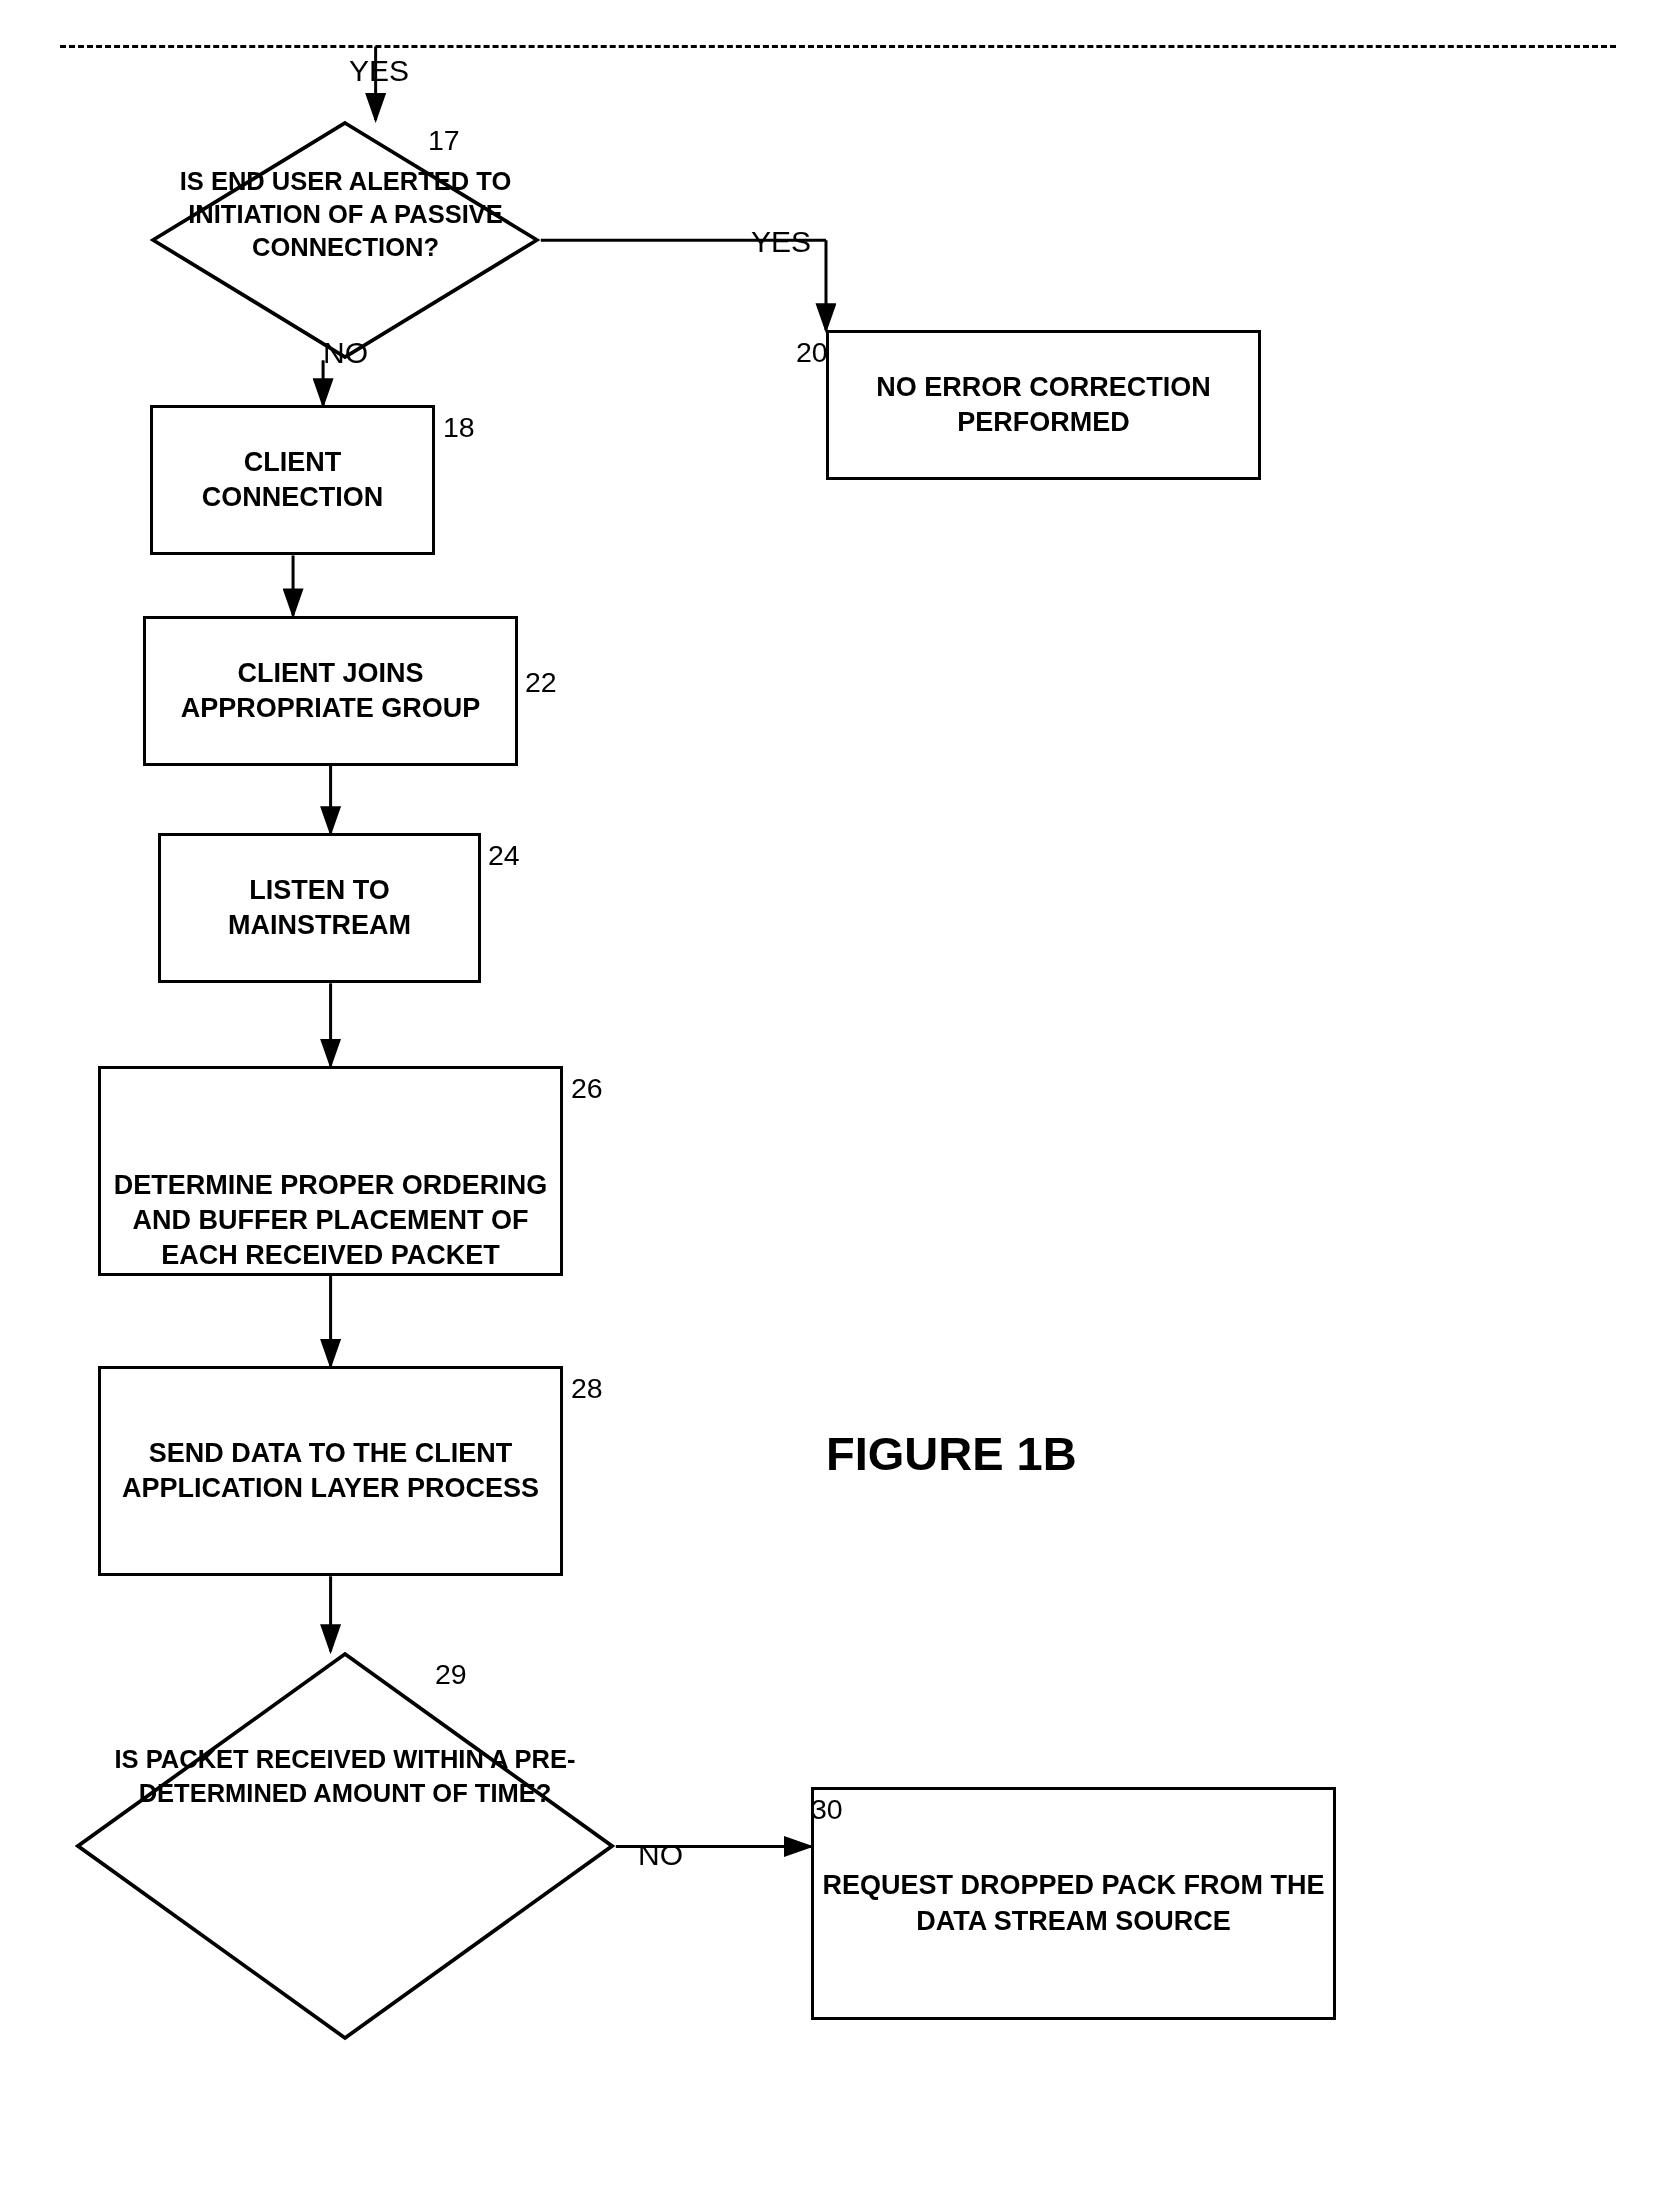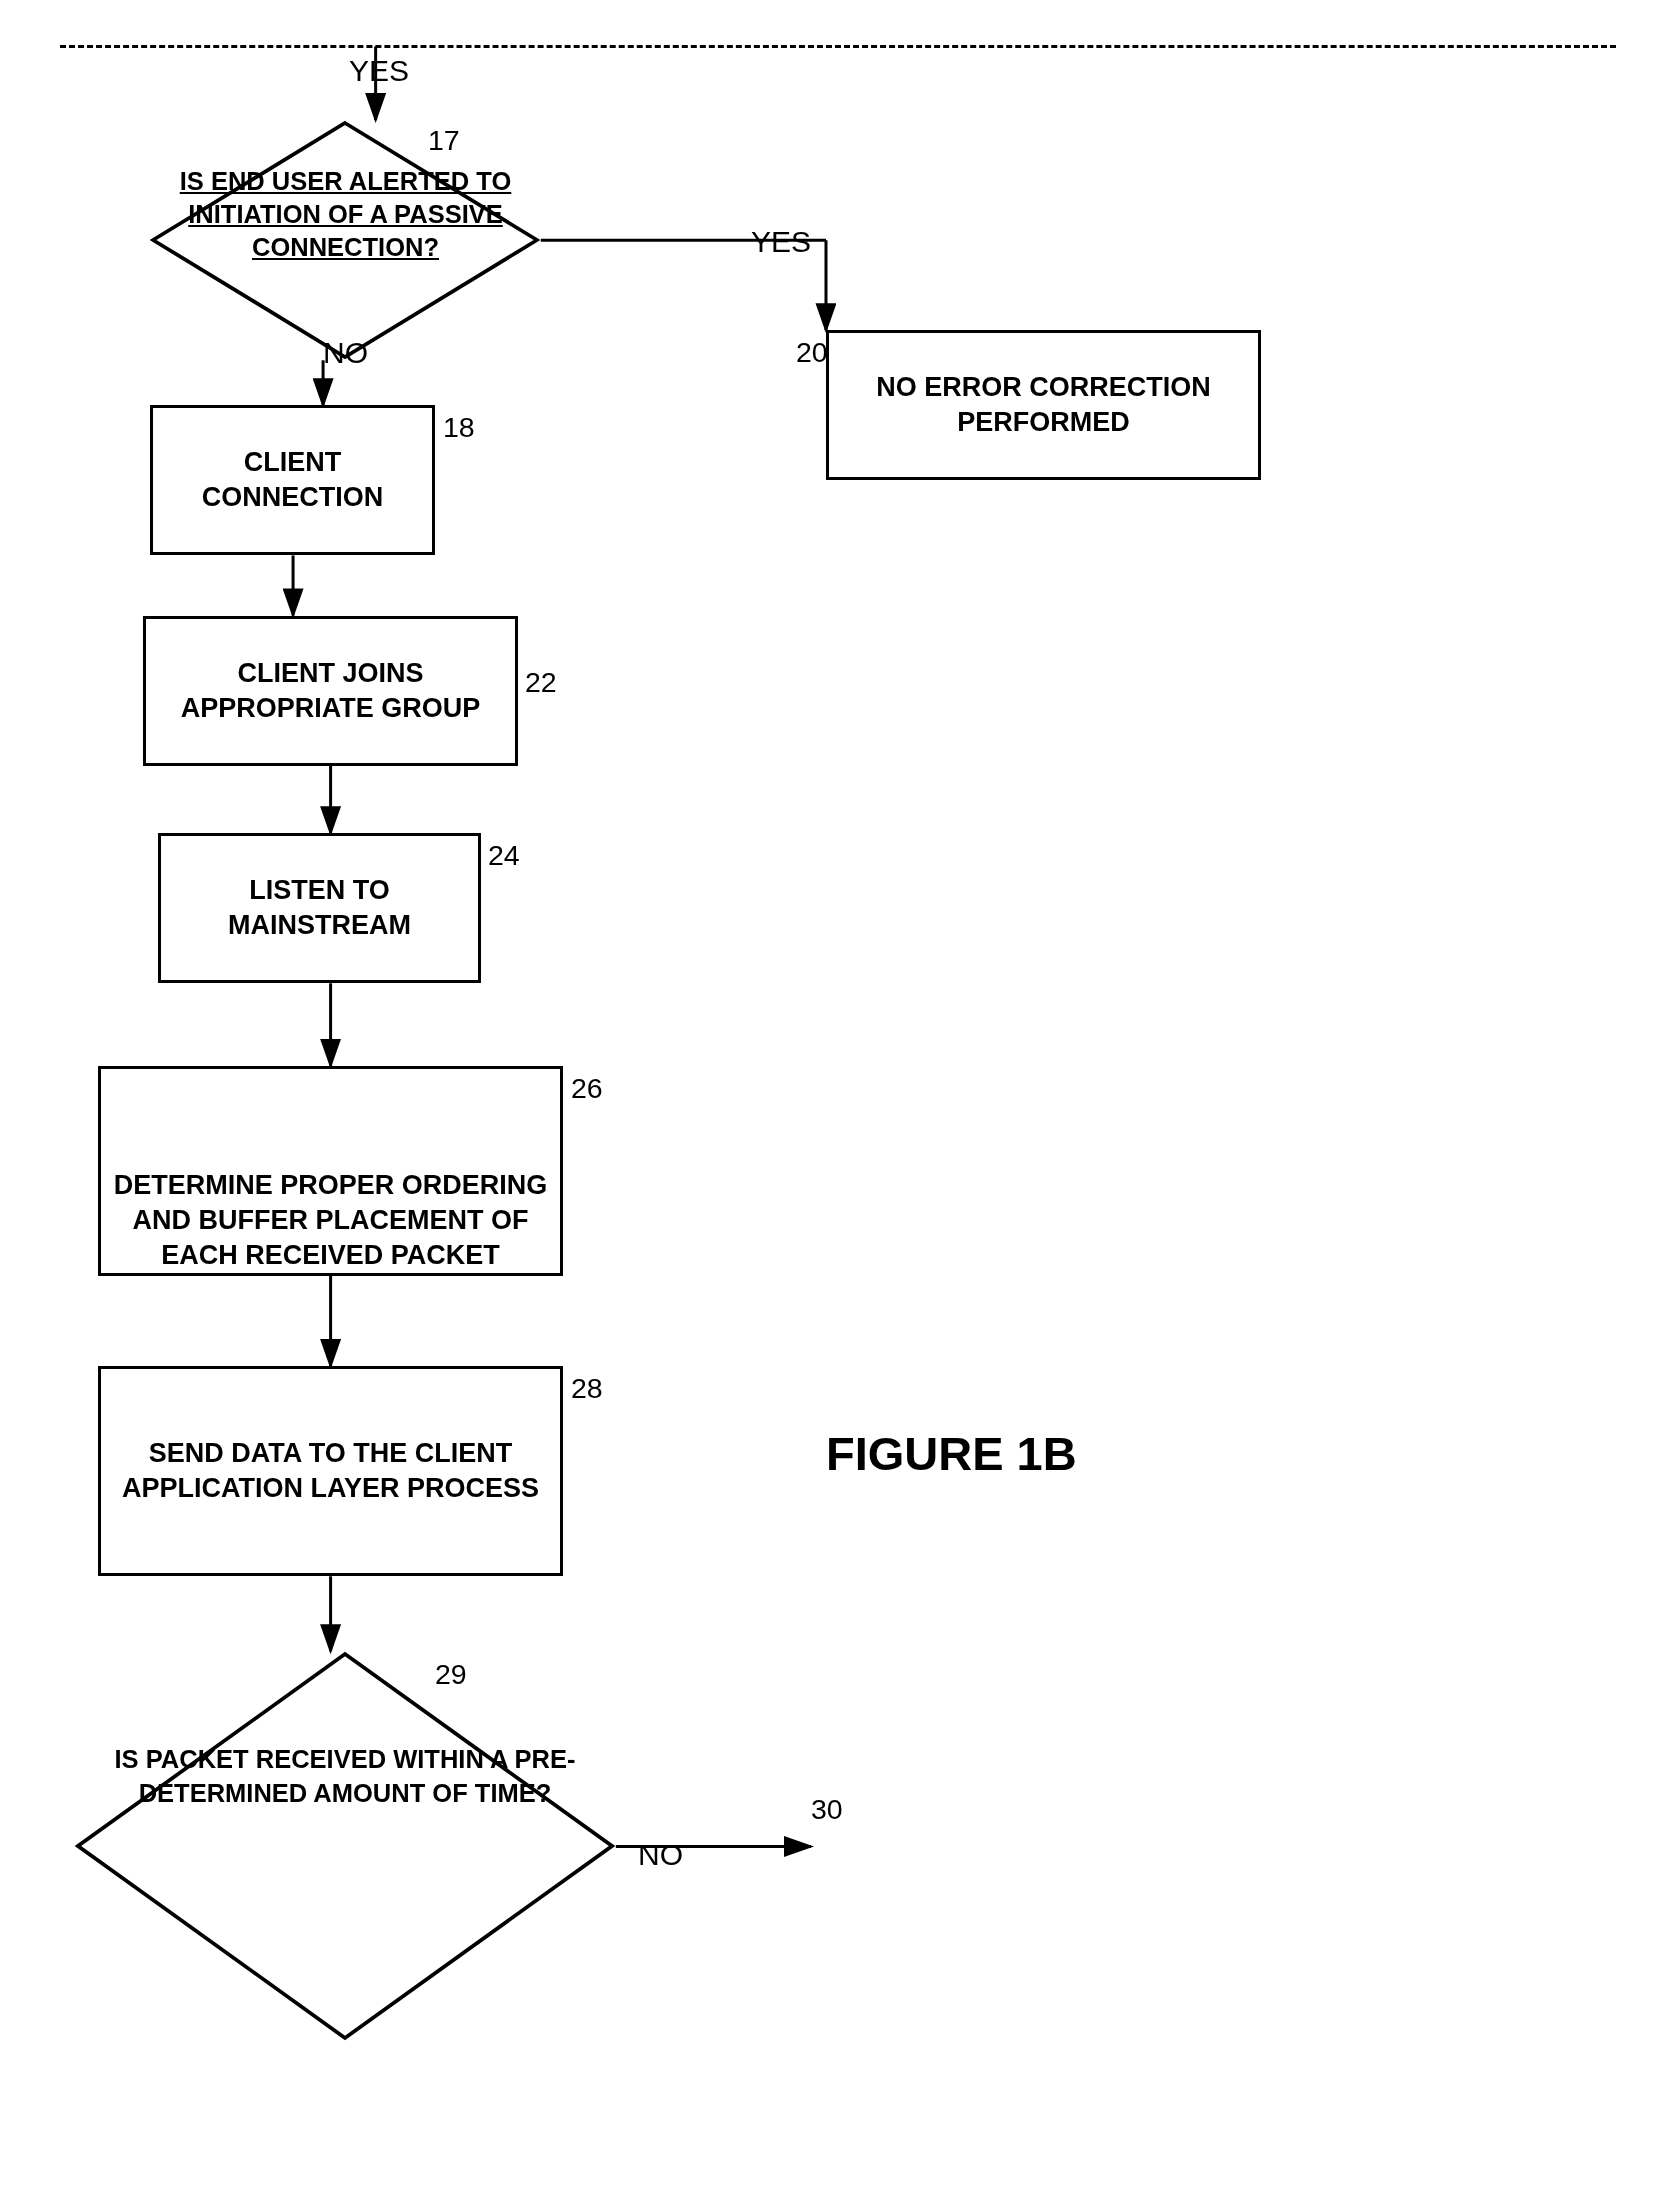--- a/index.html
+++ b/index.html
@@ -60,21 +60,20 @@
     }
     .diamond-text-1 {
       position: absolute;
       top: 165px;
       left: 158px;
       width: 375px;
       text-align: center;
       font-size: 25.5px;
       font-weight: bold;
       line-height: 1.3;
-      text-decoration: underline;
     }
 
     
     .ref-17 {
       position: absolute;
       top: 124px;
       left: 428px;
       font-size: 28.5px;
     }
 
@@ -384,20 +383,23 @@
   <div class="diamond-29">
     <svg viewBox="0 0 720 520" xmlns="http://www.w3.org/2000/svg">
       <polygon points="360,4 716,260 360,516 4,260" fill="white" stroke="black" stroke-width="5"></polygon>
     </svg>
   </div>
   <div class="diamond-text-29">IS PACKET RECEIVED WITHIN A PRE-DETERMINED AMOUNT OF TIME?</div>
   <div class="ref-29">29</div>
 
   <div class="label-no-29">NO</div>
 
+  <div class="box-30">
+    <div class="box-30-text">REQUEST DROPPED PACK FROM THE DATA STREAM SOURCE</div>
+  </div>
   <div class="ref-30">30</div>
 
   <svg class="arrows-svg" xmlns="http://www.w3.org/2000/svg" viewBox="0 0 2232 2923" width="1676" height="2194">
     <defs>
       <marker id="arrowhead" markerWidth="10" markerHeight="7" refX="9" refY="3.5" orient="auto">
         <polygon points="0 0, 10 3.5, 0 7" fill="#000"></polygon>
       </marker>
     </defs>
 
     <line x1="500" y1="62" x2="500" y2="160" stroke="black" stroke-width="4" marker-end="url(#arrowhead)"></line>

